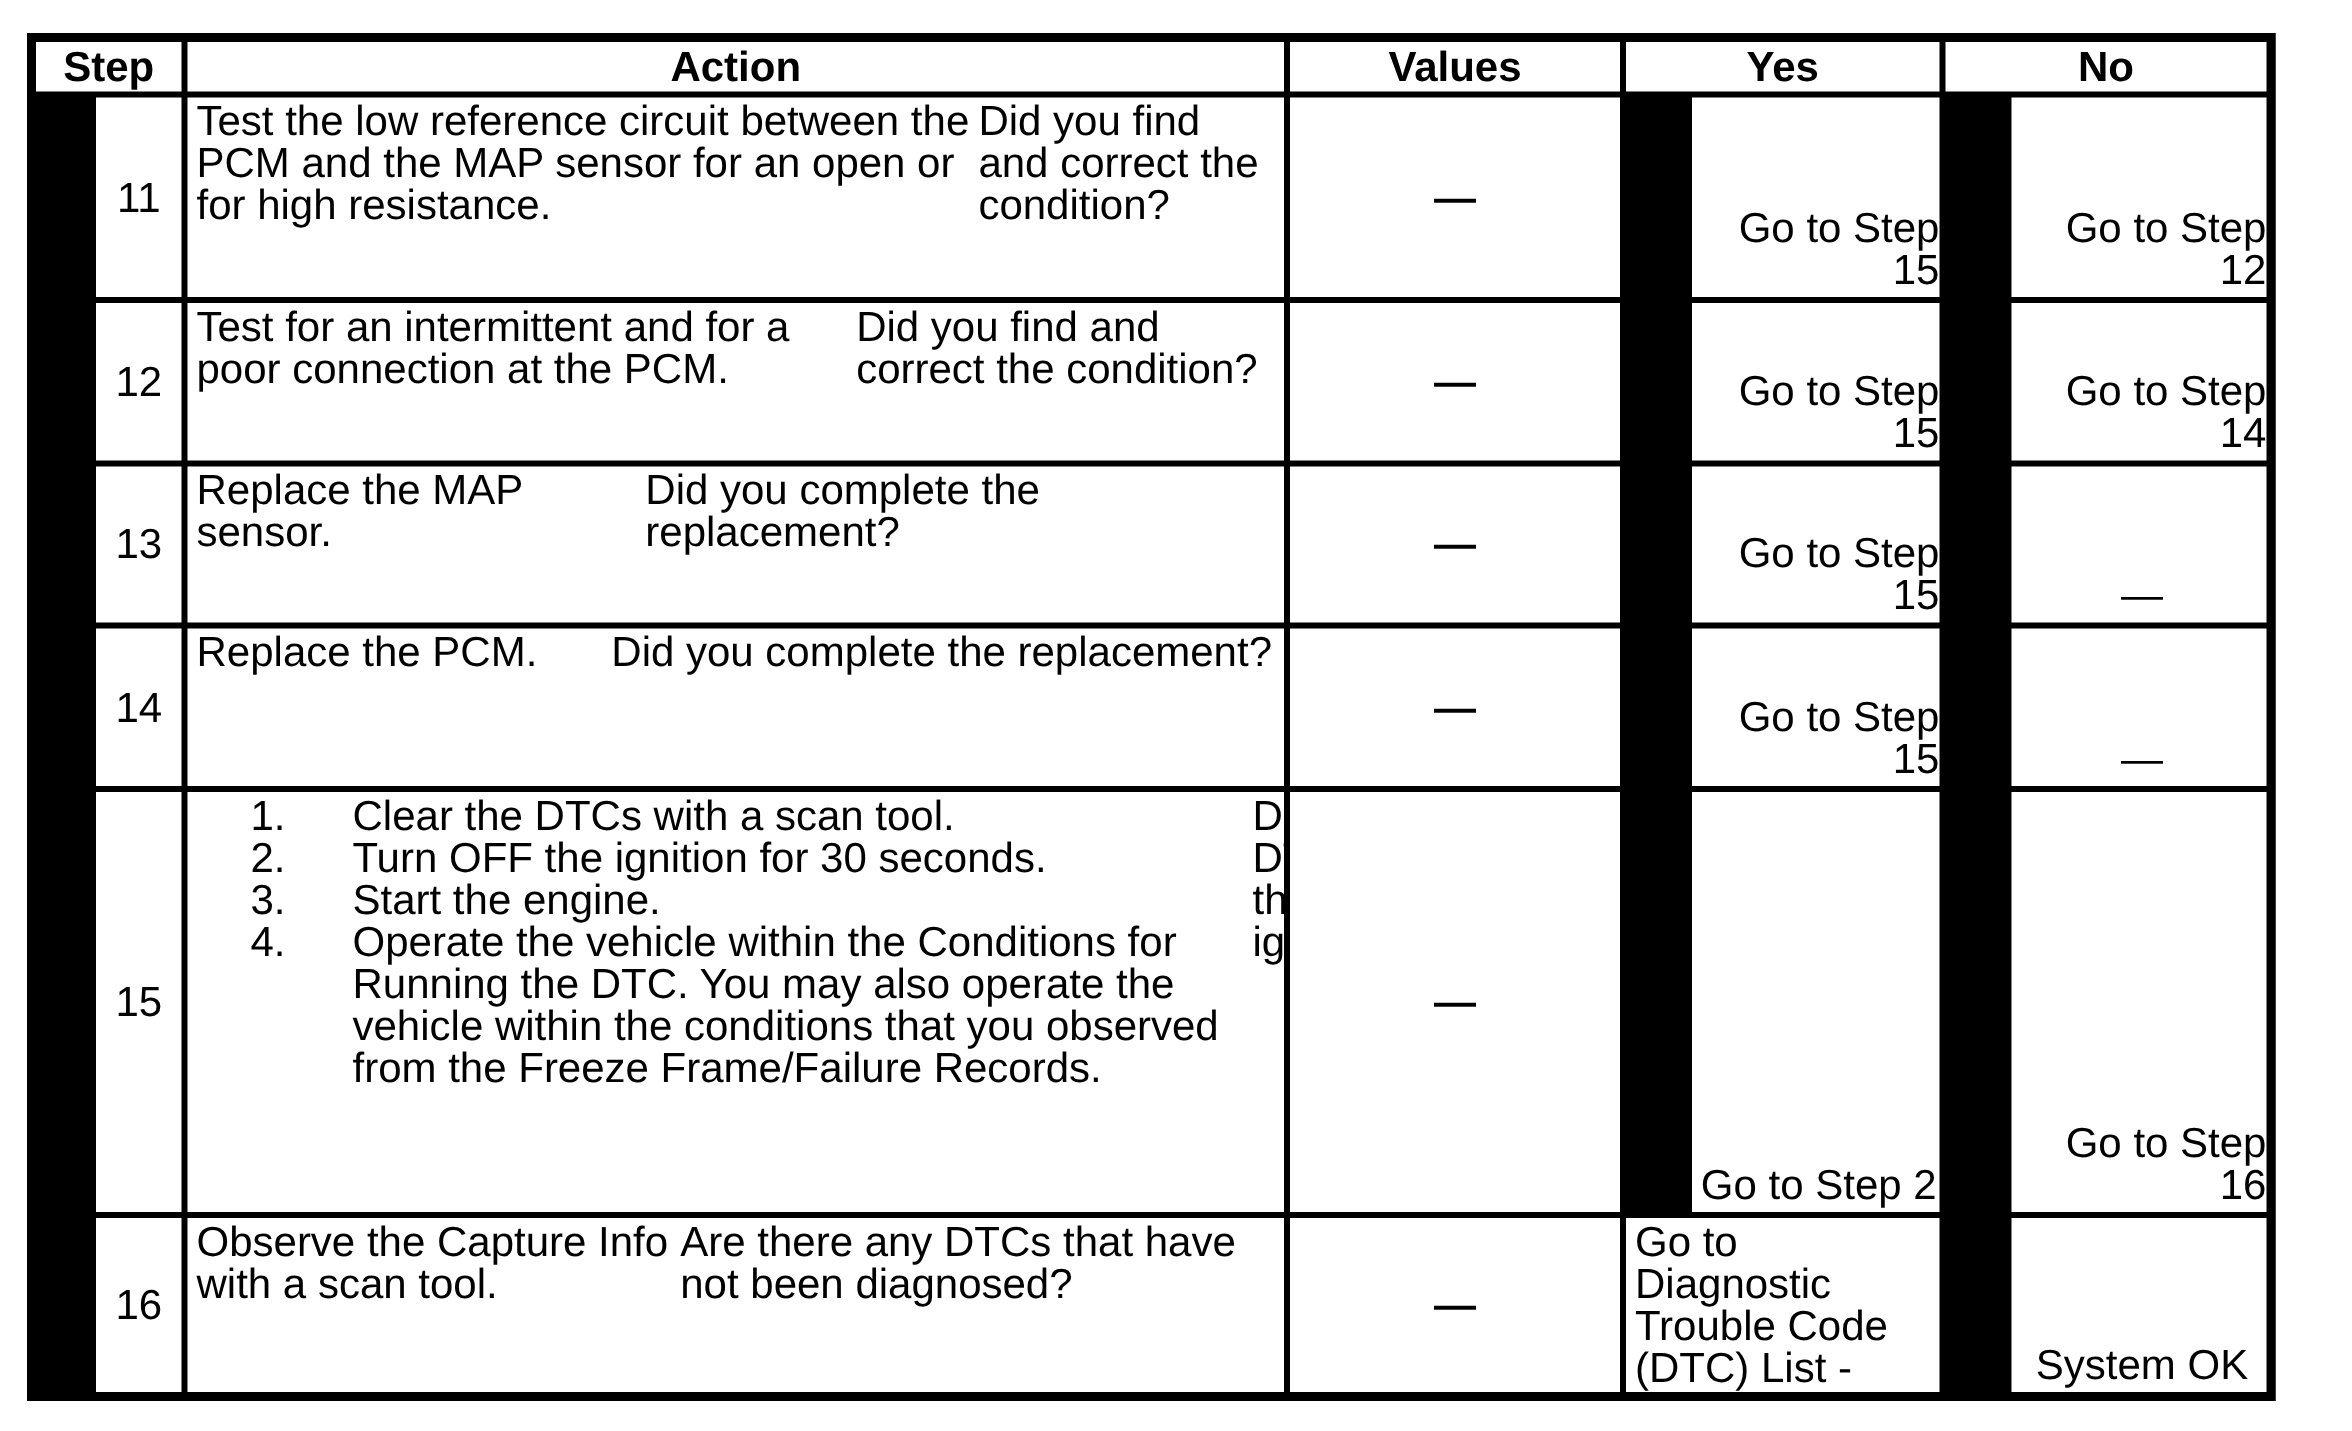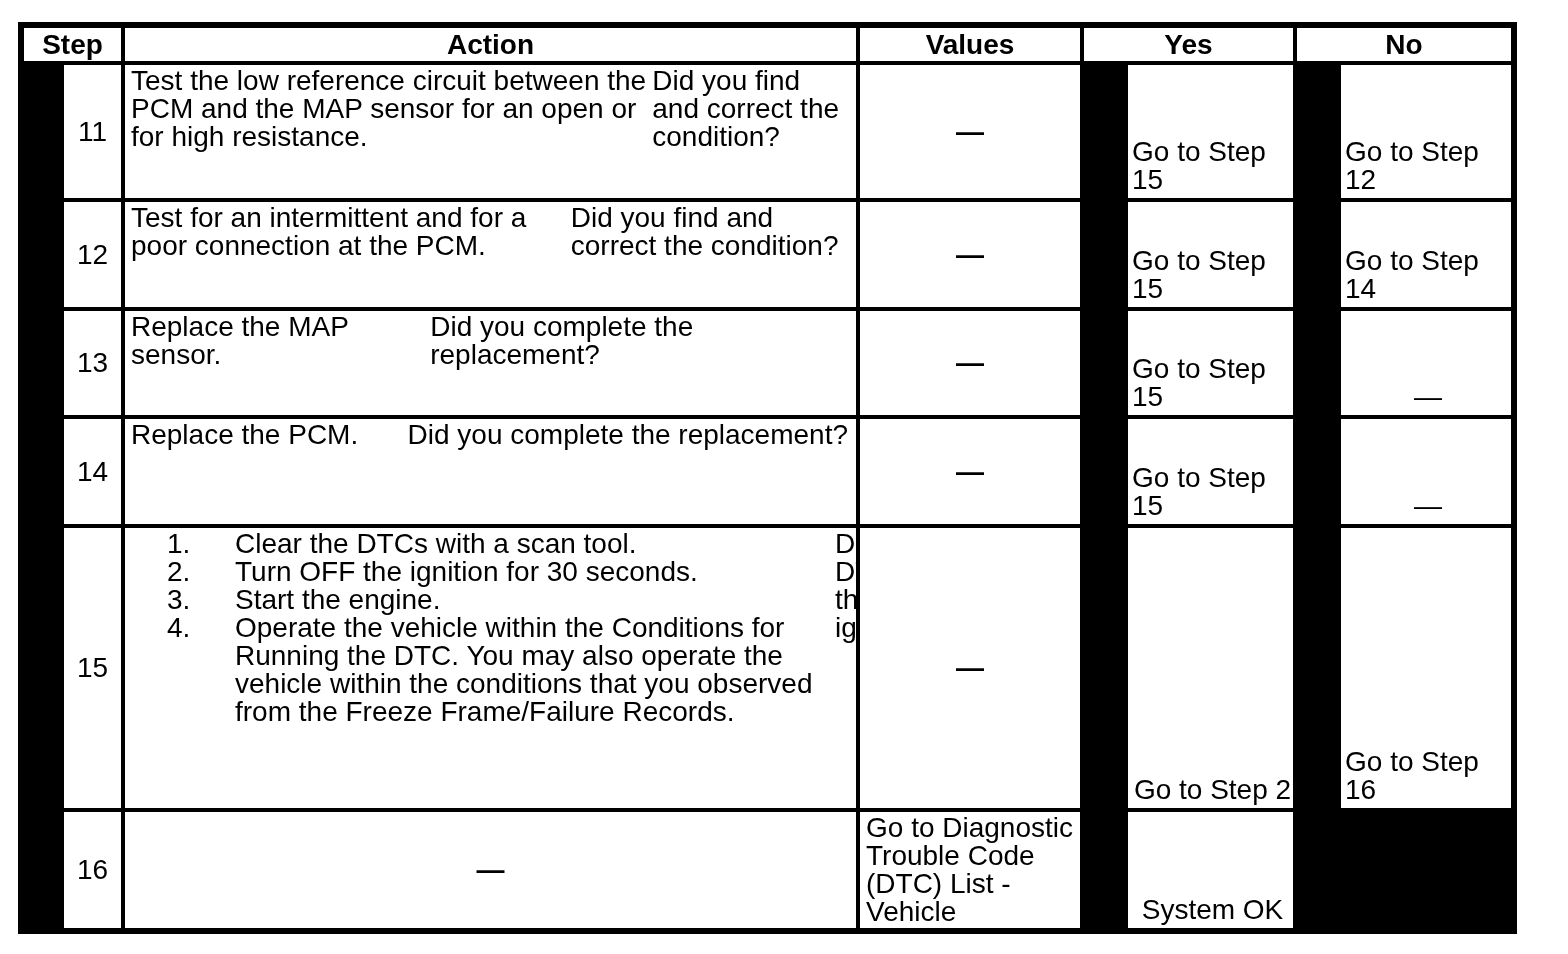--- a/index.html
+++ b/index.html
@@ -50,21 +50,21 @@
   .values-cell {
     display: flex;
     align-items: center;
     justify-content: center;
     font-weight: bold;
   }
   .yn-cell {
     display: flex;
     align-items: flex-end;
     justify-content: center;
-    text-align: left;
+    text-align: right;
     padding: 2px 0 4px 4px;
     margin-left: 44px;
   }
   .yn-top-left {
     display: block;
     text-align: left;
     padding: 2px 4px 2px 6px;
     white-space: pre-line;
   }
   .steps-list {
@@ -149,20 +149,24 @@
           <span class="li-text">Operate the vehicle within the Conditions for Running the DTC. You may also operate the vehicle within the conditions that you observed from the Freeze Frame/Failure Records.</span>
         </li>
       </ol>
       <div>Did the DTC fail this ignition?</div>
     </div>
     <div class="cell values-cell">—</div>
     <div class="cell yn-cell">Go to Step 2</div>
     <div class="cell yn-cell">Go to Step 16</div>
 
     <div class="cell step-cell">16</div>
+    <div class="cell action-cell">
+      <div>Observe the Capture Info with a scan tool.</div>
+      <div>Are there any DTCs that have not been diagnosed?</div>
+    </div>
     <div class="cell values-cell">—</div>
     <div class="cell yn-top-left">Go to Diagnostic
 Trouble Code
 (DTC) List -
 Vehicle</div>
     <div class="cell yn-cell">System OK</div>
 
   </div>
 </div>
 

